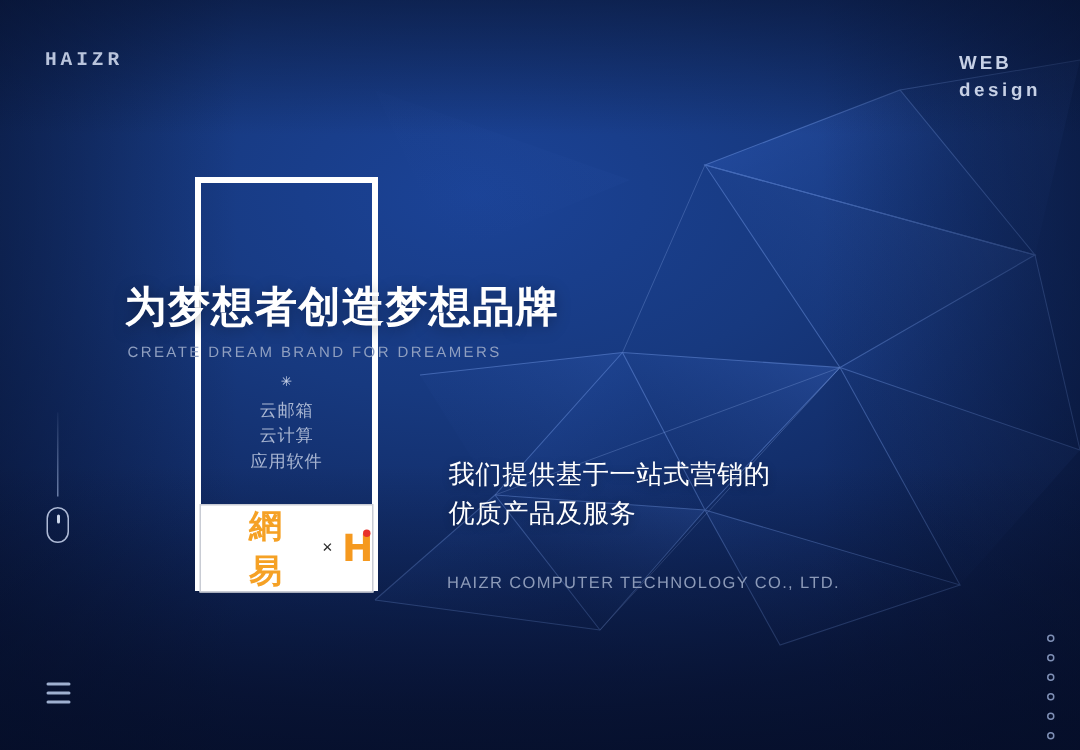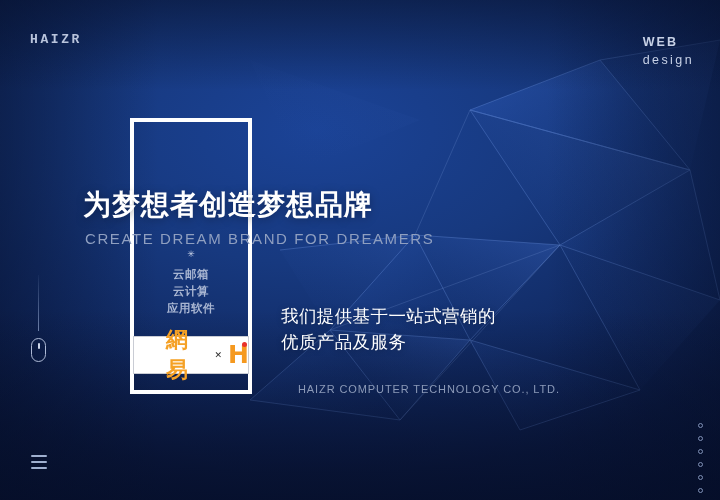--- a/index.html
+++ b/index.html
@@ -45,21 +45,21 @@
     position: absolute;
     right: 26px;
     top: 33px;
     text-align: left;
     color: #c7d1e6;
     font-size: 12.5px;
     font-weight: bold;
     letter-spacing: 2px;
     line-height: 18px;
   }
-  .top-right .l2 { letter-spacing: 2.4px; font-weight: normal; }
+  .top-right .l2 { letter-spacing: 2.4px; font-weight: bold; }
 
   
   .frame {
     position: absolute;
     left: 130px;
     top: 118px;
     width: 122px;
     height: 276px;
   }
   .frame .top-bar {
@@ -90,21 +90,21 @@
     letter-spacing: 1px;
     line-height: 46px;
     text-shadow: 0 2px 10px rgba(0,0,0,0.35);
     white-space: nowrap;
   }
   .headline-sub {
     position: absolute;
     left: 85px;
     top: 230px;
     color: #8f9fc0;
-    font-size: 15px;
+    font-size: 10px;
     letter-spacing: 1.6px;
     white-space: nowrap;
   }
 
   
   .svc-mark {
     position: absolute;
     left: 0; top: 0; width: 122px;
     text-align: center;
     color: #c9d3e8;
@@ -115,31 +115,31 @@
     position: absolute;
     left: 0;
     top: 16px;
     width: 122px;
     text-align: center;
   }
   .svc-item {
     color: #a9b6d2;
     font-size: 11.5px;
     line-height: 17px;
-    font-weight: bold;
+    font-weight: normal;
     letter-spacing: 0.5px;
   }
 
   
   .logo-box {
     position: absolute;
     left: 133px;
     top: 336px;
     width: 116px;
-    height: 38px;
+    height: 59px;
     background: #ffffff;
     border: 1px solid #c9ccd4;
     box-sizing: border-box;
     display: flex;
     align-items: center;
     justify-content: center;
     gap: 6px;
     padding-left: 32px;
   }
   .logo-wangyi {
@@ -167,21 +167,21 @@
     right: 1px;
     top: 0px;
     width: 5px; height: 5px;
     background: #e8312a;
     border-radius: 50%;
   }
 
   
   .body-copy {
     position: absolute;
-    left: 281px;
+    left: 299px;
     top: 303px;
     color: #ffffff;
     font-size: 17.5px;
     line-height: 26px;
     letter-spacing: 0.4px;
     text-shadow: 0 1px 6px rgba(0,0,0,0.3);
     white-space: nowrap;
   }
   .company-line {
     position: absolute;

